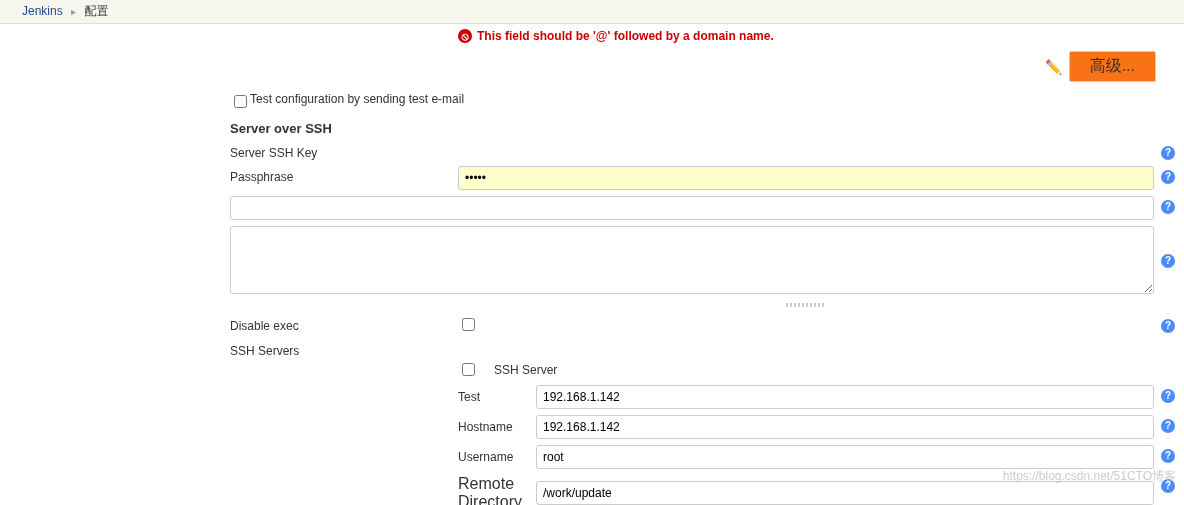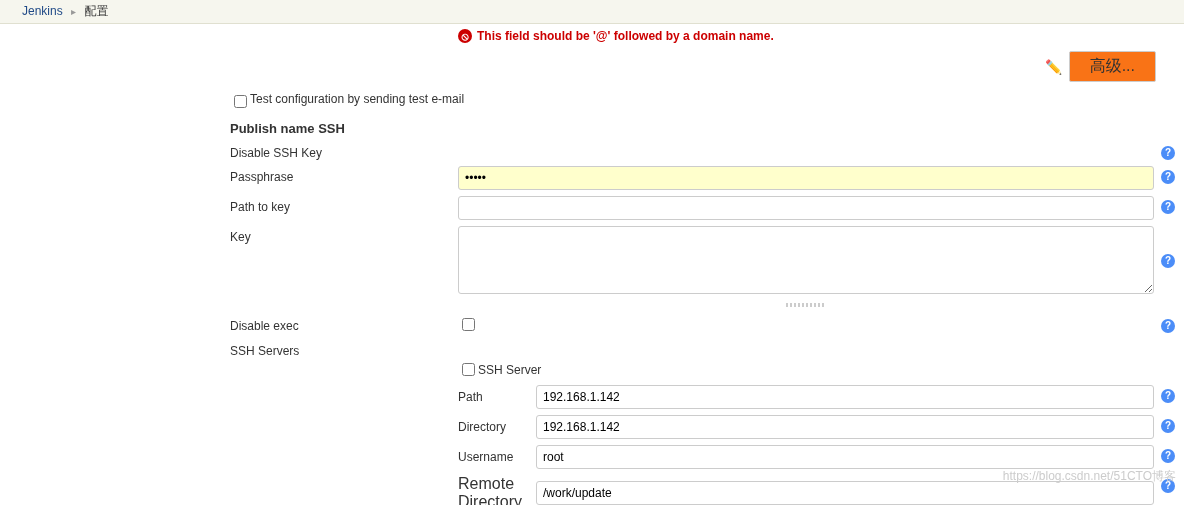--- a/index.html
+++ b/index.html
@@ -118,21 +118,21 @@
     width: 40px;
     margin: 3px auto 8px auto;
   }
   .ssh-server-block {
     margin-left: 228px;
     margin-bottom: 10px;
   }
   .sub-checkbox-row {
     display: flex;
     align-items: center;
-    gap: 0;
+    gap: 16px;
     margin-bottom: 6px;
   }
   .sub-form-row {
     display: flex;
     align-items: center;
     margin-bottom: 6px;
     position: relative;
   }
   .sub-label {
     width: 78px;
@@ -186,46 +186,44 @@
   <div class="adv-row">
     <span class="pencil-icon">✏️</span>
     <button class="btn">高级...</button>
   </div>
 
   <div class="checkbox-row">
     <input type="checkbox" style="">
     <span>Test configuration by sending test e-mail</span>
   </div>
 
-  <div class="section-title">Publish name SSH</div>
-
-  <div class="form-row">
-    <div class="form-label">Disable SSH Key</div>
+  <div class="section-title">Server over SSH</div>
+
+  <div class="form-row">
+    <div class="form-label">Server SSH Key</div>
     <div class="form-field"></div>
     <span class="help-icon">?</span>
   </div>
 
   <div class="form-row">
     <div class="form-label">Passphrase</div>
     <div class="form-field">
       <input type="password" class="highlight" value="•••••" style="">
     </div>
     <span class="help-icon">?</span>
   </div>
 
   <div class="form-row">
-    <div class="form-label">Path to key</div>
     <div class="form-field">
       <input type="text" value="" style="">
     </div>
     <span class="help-icon">?</span>
   </div>
 
   <div class="form-row">
-    <div class="form-label">Key</div>
     <div class="form-field">
       <textarea style=""></textarea>
     </div>
     <span class="help-icon" style="top:28px">?</span>
   </div>
 
   <div style="margin-left:228px;margin-right:20px;">
     <div class="drag-handle"></div>
   </div>
 
@@ -241,27 +239,27 @@
     <div class="form-label">SSH Servers</div>
   </div>
 
   <div class="ssh-server-block">
     <div class="sub-checkbox-row">
       <input type="checkbox" style="">
       <span>SSH Server</span>
     </div>
 
     <div class="sub-form-row">
-      <div class="sub-label">Path</div>
+      <div class="sub-label">Test</div>
       <div class="sub-field"><input type="text" value="192.168.1.142" style=""></div>
       <span class="help-icon">?</span>
     </div>
 
     <div class="sub-form-row">
-      <div class="sub-label">Directory</div>
+      <div class="sub-label">Hostname</div>
       <div class="sub-field"><input type="text" value="192.168.1.142" style=""></div>
       <span class="help-icon">?</span>
     </div>
 
     <div class="sub-form-row">
       <div class="sub-label">Username</div>
       <div class="sub-field"><input type="text" value="root" style=""></div>
       <span class="help-icon">?</span>
     </div>
 

